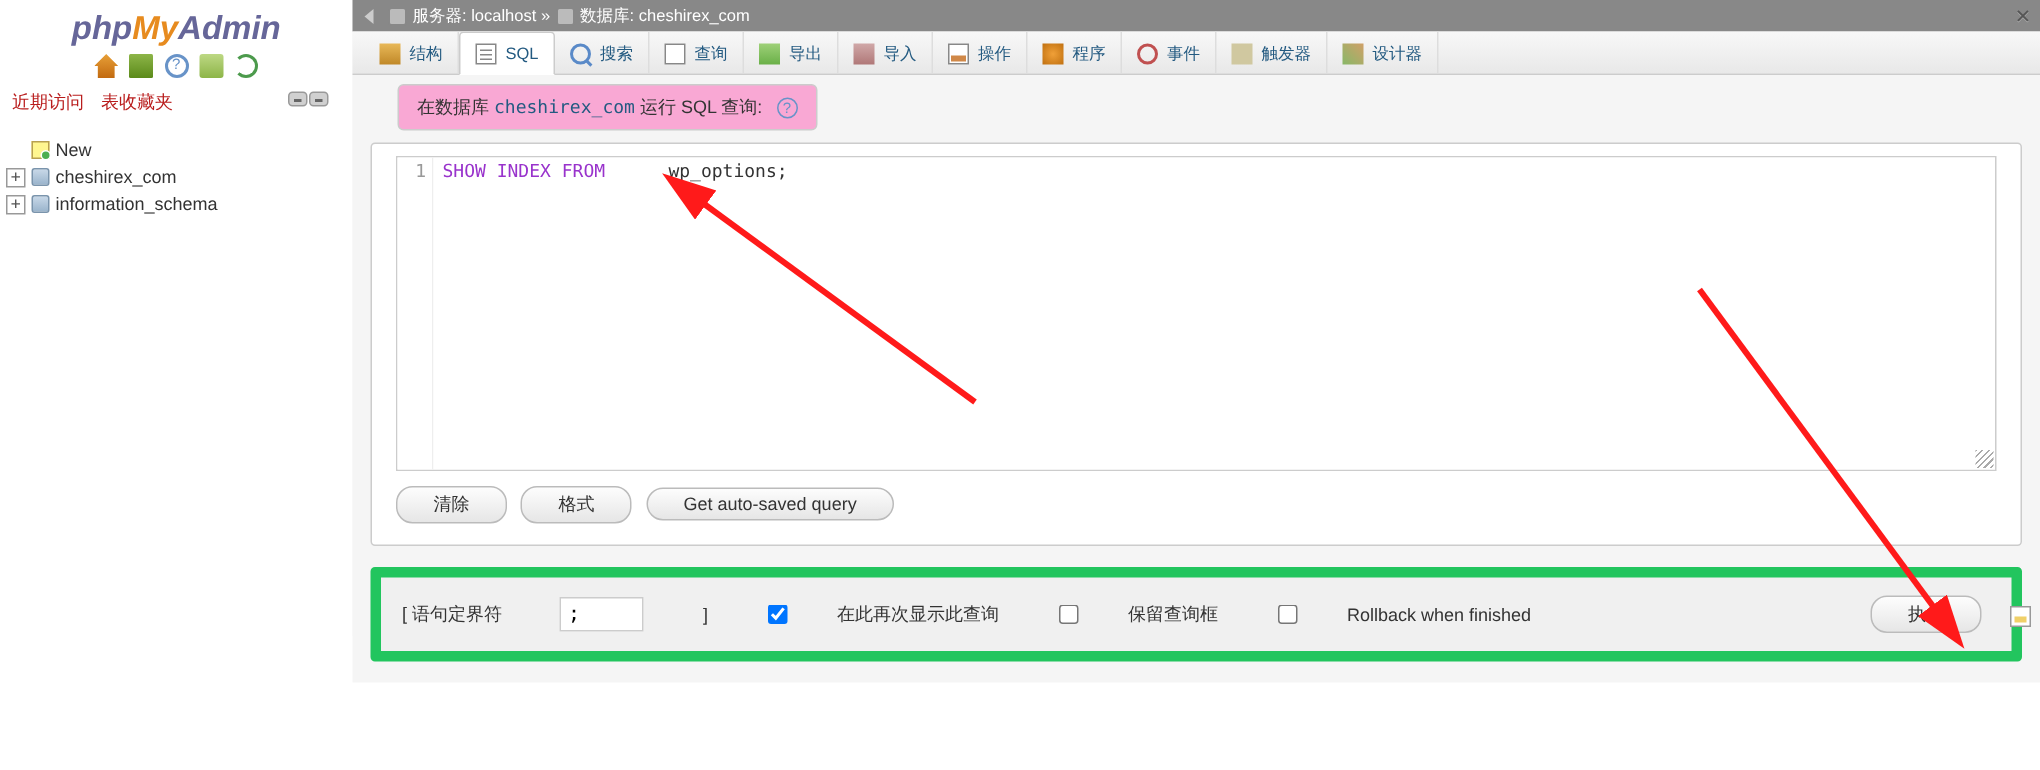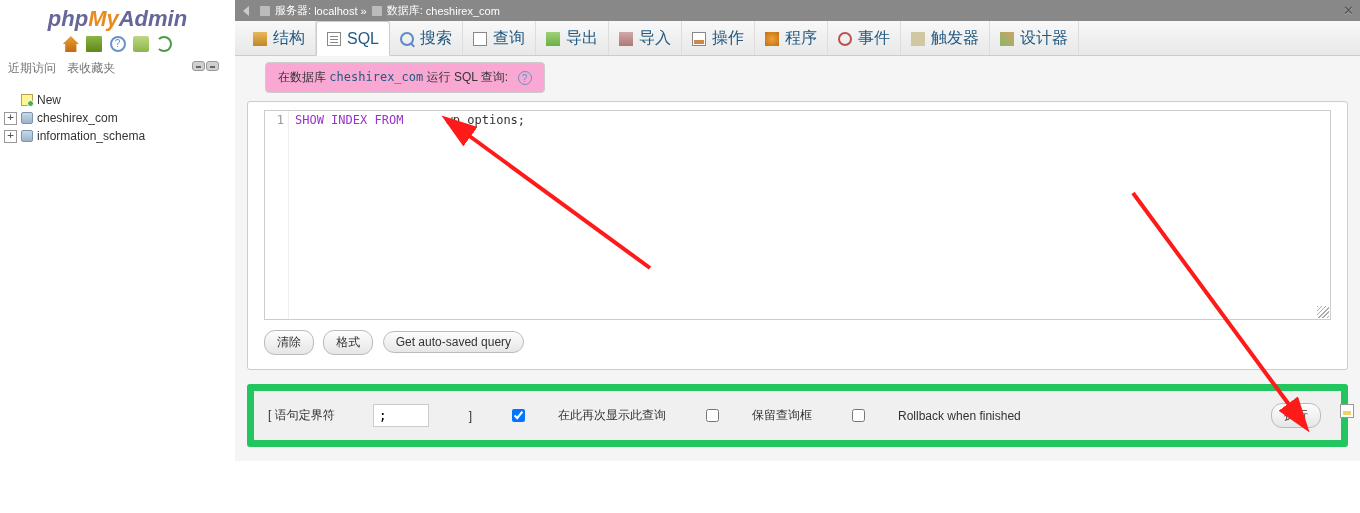--- a/index.html
+++ b/index.html
@@ -13,41 +13,41 @@
 .toolbar-icons { text-align: center; padding: 2px 0 6px; }
 .toolbar-icons span { display: inline-block; width: 16px; height: 16px; margin: 0 2px; cursor: pointer; vertical-align: middle; }
 .ic-home { background: linear-gradient(#e8a038,#c26a10); clip-path: polygon(50% 0,100% 50%,85% 50%,85% 100%,15% 100%,15% 50%,0 50%); }
 .ic-exit { background: linear-gradient(#8db548,#5b8a1a); border-radius: 1px; position: relative; }
 .ic-help { background:#fff; border: 2px solid #6893c8; border-radius: 50%; position:relative; font-size:10px; color:#6893c8; text-align:center; line-height:12px; }
 .ic-help::after{content:"?";}
 .ic-docs { background: linear-gradient(#bdd884,#8db548); border-radius: 2px; }
 .ic-refresh { width:14px;height:14px;border:2px solid #4c9a4c;border-left-color:transparent;border-radius:50%;position:relative; }
 
 .nav-links { padding: 2px 8px 4px; font-size: 12px; }
-.nav-links a { color: #737373; text-decoration: none; margin-right: 8px; cursor: pointer; }
+.nav-links a { color: #b91c1c; text-decoration: none; margin-right: 8px; cursor: pointer; }
 .nav-collapse { float: right; margin-right: 8px; }
 .nav-collapse span { display:inline-block; width:13px; height:10px; background:#d0d0d0; border:1px solid #999; border-radius:3px; margin-left:1px; cursor:pointer; position:relative; }
 .nav-collapse span::after{content:"";position:absolute;left:3px;right:3px;top:4px;height:2px;background:#666;}
 
 .tree { padding: 10px 4px; font-size: 12px; }
 .tree-item { display: flex; align-items: center; padding: 2px 0; cursor: pointer; }
 .expander { width:13px; height:13px; border:1px solid #999; background:#fff; text-align:center; line-height:10px; font-size:11px; color:#555; margin-right: 4px; font-family: monospace; }
 .tree-spacer { width:17px; display:inline-block; }
 .dbicon { width:12px; height:12px; margin-right:4px; background:linear-gradient(#c8d8e8,#9ab4cc); border-radius:2px; border:1px solid #7a94ac; }
 .newicon{ width:12px;height:12px; margin-right:4px; border:1px solid #b8a050; background:#fff68f; position:relative; }
 .newicon::before{content:"";position:absolute;width:5px;height:5px;background:#4caf50;border-radius:50%;bottom:-2px;right:-2px;border:1px solid #fff;}
 
 .main { position: absolute; left: 235px; top: 0; right: 0; height: 424px; background: #f5f5f5; }
 .breadcrumb { background: #888; color: #fff; padding: 3px 8px; font-size: 11px; display:flex; align-items:center; }
 .breadcrumb .arrow-l { width:0;height:0;border-top:5px solid transparent;border-bottom:5px solid transparent;border-right:6px solid #ccc;margin-right:6px;cursor:pointer; }
 .breadcrumb .srv-ic, .breadcrumb .db-ic { width:12px;height:12px;background:#bbb;border-radius:2px;margin:0 4px;display:inline-block;vertical-align:middle;border:1px solid #888; }
 .breadcrumb .close-x{ position:absolute; right:6px; color:#555; font-size:13px; cursor:pointer; text-shadow:0 1px #aaa; }
 
 .tabs { background: linear-gradient(#f8f8f8,#e8e8e8); border-bottom: 1px solid #ccc; display: flex; padding-left: 8px; }
-.tab { padding: 7px 10px 6px; display: flex; align-items: center; cursor: pointer; border-right: 1px solid #ddd; font-size: 16px; color: #235A81; }
+.tab { padding: 7px 10px 6px; display: flex; align-items: center; cursor: pointer; border-right: 1px solid #ddd; font-size: 11px; color: #235A81; }
 .tab.active { background: #fff; border: 1px solid #ccc; border-bottom: 1px solid #fff; margin-bottom: -1px; border-radius: 3px 3px 0 0; }
 .tab .ticon { width: 14px; height: 14px; margin-right: 6px; display: inline-block; }
 .t-struct{background:linear-gradient(#e8b858,#c08828);}
 .t-sql{background:#fff;border:1px solid #888;position:relative;}
 .t-sql::after{content:"";position:absolute;left:2px;right:2px;top:3px;height:1px;background:#888;box-shadow:0 3px #888,0 6px #888;}
 .t-search{border:2px solid #5a8ac8;border-radius:50%;width:10px;height:10px;position:relative;}
 .t-search::after{content:"";position:absolute;width:5px;height:2px;background:#5a8ac8;transform:rotate(45deg);bottom:-2px;right:-3px;}
 .t-query{background:#fff;border:1px solid #888;}
 .t-export{background:linear-gradient(#9ed078,#6ab048);}
 .t-import{background:linear-gradient(#d0a8a8,#b07878);}
@@ -66,21 +66,21 @@
 .help-ic::after{content:"?";}
 
 .editor-wrap { border:1px solid #ccc; margin: 8px 16px 10px; height: 210px; display:flex; font-family: monospace; font-size: 12px; position:relative; }
 .gutter { width: 24px; background: #fff; border-right: 1px solid #eee; text-align: right; padding: 2px 4px; color: #999; }
 .editor { flex: 1; padding: 2px 6px; background: #fff; }
 .kw { color: #9933cc; }
 .tbl { color: #333; padding-left: 35px; }
 .resize-handle { position:absolute; right:1px; bottom:1px; width:12px; height:12px; cursor:nwse-resize; background:repeating-linear-gradient(135deg,#aaa,#aaa 1px,transparent 1px,transparent 3px); }
 
 .editor-buttons { padding: 0 16px 14px; }
-.btn { background: linear-gradient(#fdfdfd,#e6e6e6); border: 1px solid #bbb; border-radius: 11px; padding: 3px 12px; font-size: 12px; cursor: pointer; margin-right: 6px; color:#333; }
+.btn { background: linear-gradient(#fdfdfd,#e6e6e6); border: 1px solid #bbb; border-radius: 11px; padding: 3px 24px; font-size: 12px; cursor: pointer; margin-right: 6px; color:#333; }
 
 .footer-panel { background: #f0f0f0; border: 7px solid #22c55e; border-radius: 3px; margin-top: 14px; padding: 12px 14px; display:flex; align-items:center;gap:30px; }
 .footer-panel label { margin-right: 4px; }
 .delim-input { width: 56px; border: 1px solid #ccc; padding: 3px 5px; margin: 0 10px 0 4px; font-family:monospace; }
 .footer-panel .chk { margin-left: 10px; margin-right: 3px; vertical-align:middle; }
 .go-btn { margin-left: auto; }
 
 .arrow { position: absolute; pointer-events: none; }
 .arrow1 { left: 450px; top: 118px; }
 .arrow2 { left: 1125px; top: 185px; }

